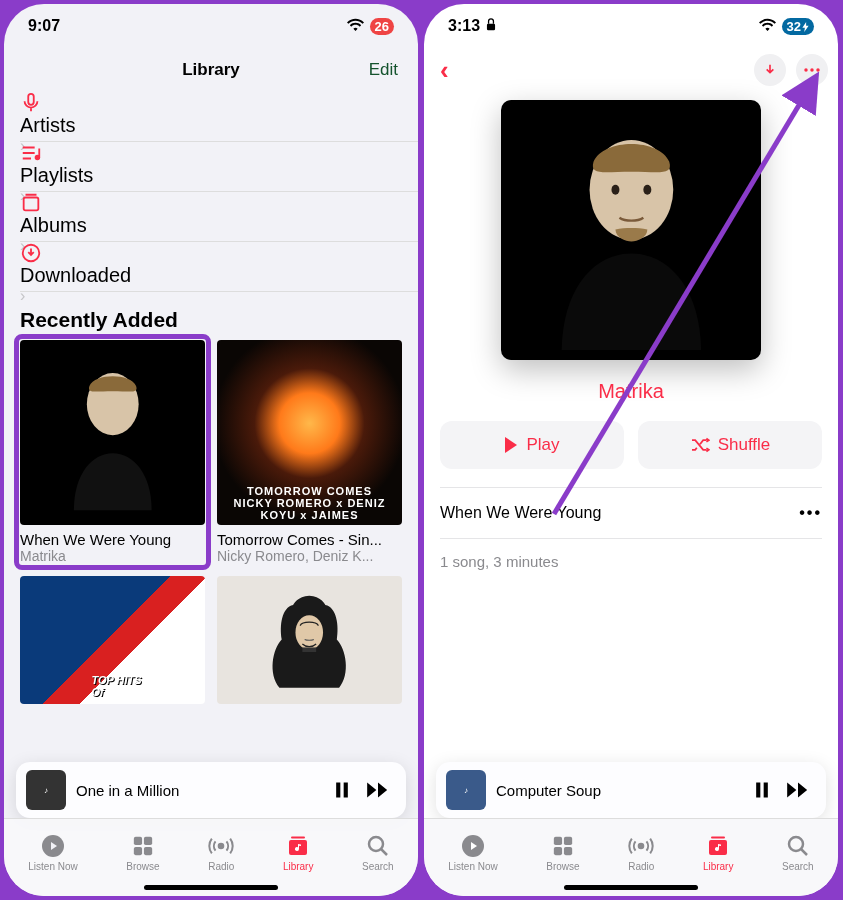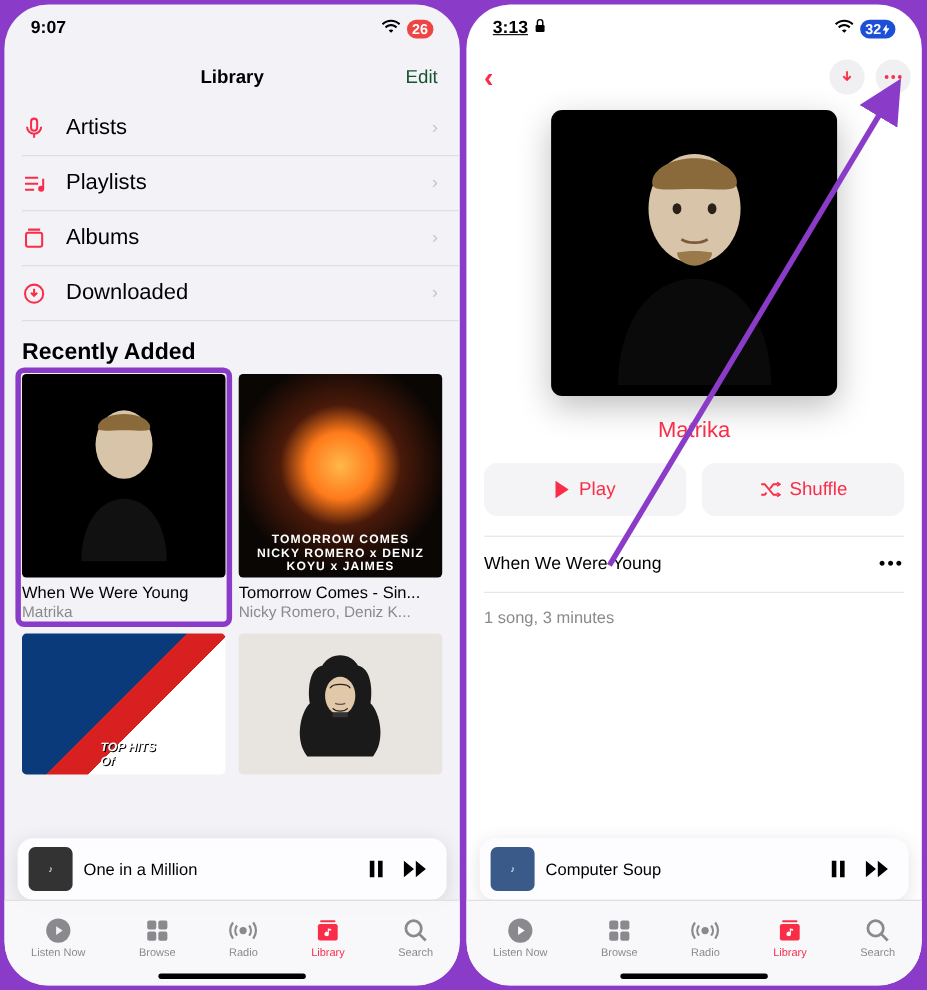--- a/index.html
+++ b/index.html
@@ -27,41 +27,42 @@
     height: 44px;
     display: flex;
     justify-content: space-between;
     align-items: center;
     padding: 0 24px;
     font-weight: 600;
     font-size: 16px;
   }
   .status-right { display: flex; align-items: center; gap: 6px; }
   .battery-pill {
-    background: #1d4ed8; color: #fff; border-radius: 10px;
+    background: #0369a1; color: #fff; border-radius: 10px;
     padding: 1px 5px; font-size: 13px; font-weight: 600;
   }
   .battery-pill.grey { background: #ef4444; }
   .signal-bars { display: flex; align-items: flex-end; gap: 1px; height: 11px; }
   .signal-bars span { width: 3px; background: #000; border-radius: 1px; }
   .signal-bars span:nth-child(1){height:3px} .signal-bars span:nth-child(2){height:6px}
   .signal-bars span:nth-child(3){height:9px} .signal-bars span:nth-child(4){height:11px;background:#bbb}
   .wifi-icon svg, .signal-bars, .lock-svg { display:block; }
 
   
   .library-header {
     display: flex; align-items: center; justify-content: center;
     position: relative; height: 44px;
   }
   .library-header .title { font-weight: 600; font-size: 17px; }
   .library-header .edit { position: absolute; right: 20px; color: #14532d; font-size: 17px; }
   .menu-item {
-    display: flex; align-items: center; height: 50px;
+    display: flex; align-items: flex-start; height: 50px;
     margin-left: 16px; border-bottom: 0.5px solid #ddd;
     padding-right: 20px;
+    flex-direction: column;
   }
   .menu-item .mi-icon { width: 40px; display:flex; align-items:center; justify-content:flex-start; color:#fa2d48; }
   .menu-item .mi-label { flex: 1; font-size: 20px; }
   .chev { color: #c5c5c7; }
   .section-title { font-weight: 700; font-size: 21px; margin: 16px 16px 8px; }
   .grid { display: grid; grid-template-columns: 1fr 1fr; gap: 12px; padding: 0 16px; }
   .card { width: 100%; }
   .card.hl { position:relative; }
   .card.hl::after { content:''; position:absolute; inset:-6px; border:5px solid #8a3cc9; border-radius:8px; }
   .art {
@@ -305,21 +306,21 @@
           </svg>
         </div>
         <span>Search</span>
       </div>
   </div>
   <div class="home-ind"></div>
 </div>
 
 <div class="phone right">
   <div class="status-bar">
-    <div style="display:flex;gap:6px;text-decoration:underline;">
+    <div style="display:flex;gap:6px;">
       <span>3:13</span>
       <span><svg width="10" height="13" viewBox="0 0 12 16" fill="#000">
             <rect x="1" y="7" width="10" height="8" rx="1.5"></rect>
             <path d="M3 7V4a3 3 0 016 0v3" fill="none" stroke="#000" stroke-width="1.6"></path>
           </svg></span>
     </div>
     <div class="status-right">
       <div class="signal-bars"><span></span><span></span><span></span><span></span></div>
       <span><svg width="17" height="13" viewBox="0 0 24 18">
             <path d="M12 18l-3-3c1.7-1.7 4.3-1.7 6 0l-3 3zm-6-6l-2-2c4.4-4.4 11.6-4.4 16 0l-2 2c-3.3-3.3-8.7-3.3-12 0zm-4-4L0 6c6.6-6.6 17.4-6.6 24 0l-2 2c-5.5-5.5-14.5-5.5-20 0z" fill="#000"></path>

